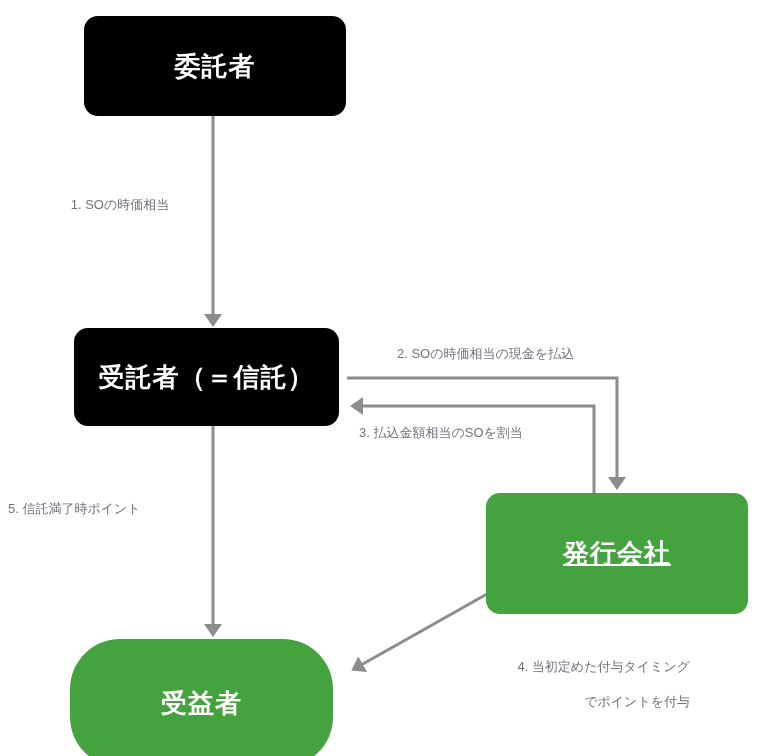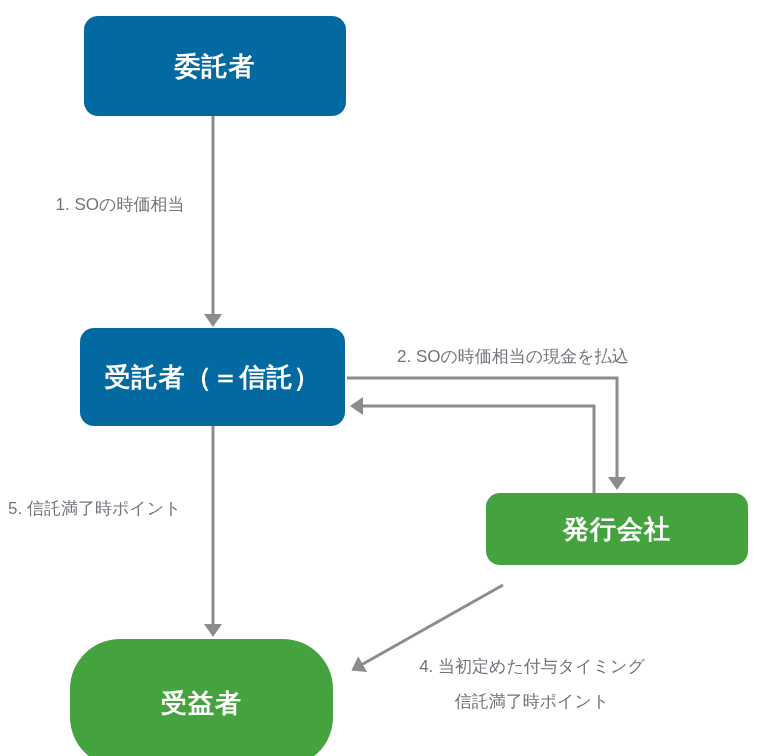--- a/index.html
+++ b/index.html
@@ -36,37 +36,37 @@
     z-index: 2;
     display: flex;
     align-items: center;
     justify-content: center;
     color: #ffffff;
     font-weight: 700;
     font-size: 26px;
     letter-spacing: 1px;
     text-align: center;
   }
-  .node-blue { background: #0369a1; }
+  .node-blue { background: #000000; }
   .node-green { background: #44A33E; }
   .node-consignor   { left: 84px;  top: 16px;  width: 262px; height: 100px; border-radius: 14px; }
-  .node-trustee     { left: 80px;  top: 328px; width: 265px; height: 98px;  border-radius: 14px; }
-  .node-issuer      { left: 486px; top: 493px; width: 262px; height: 72px;  border-radius: 14px; }
+  .node-trustee     { left: 74px;  top: 328px; width: 265px; height: 98px;  border-radius: 14px; }
+  .node-issuer      { left: 486px; top: 493px; width: 262px; height: 121px;  border-radius: 14px; text-decoration: underline; }
   .node-beneficiary { left: 70px;  top: 639px; width: 263px; height: 128px;  border-radius: 50px; }
   .edge-label {
     position: absolute;
     z-index: 2;
     color: #72737B;
-    font-size: 17px;
+    font-size: 13px;
     white-space: nowrap;
   }
   .el-1 { left: 30px;  top: 188px; width: 180px; text-align: center; line-height: 33px; }
   .el-2 { left: 357px; top: 345px; margin-left: 40px; }
   .el-3 { left: 359px; top: 424px; }
-  .el-4 { left: 404px; top: 649px; width: 256px; text-align: center; line-height: 35px; }
+  .el-4 { left: 434px; top: 649px; width: 256px; text-align: right; line-height: 35px; }
   .el-5 { left: 8px;   top: 492px; width: 200px; line-height: 34px; }
 </style>
 </head>
 <body>
 
 <div class="canvas">
 
   <svg class="connector-layer" viewBox="0 0 768 756" xmlns="http://www.w3.org/2000/svg">
     <defs>
       <marker id="ah" markerUnits="userSpaceOnUse" markerWidth="13" markerHeight="18" refX="10" refY="9" orient="auto">
@@ -97,23 +97,26 @@
   </div>
 
   <div class="edge-label el-1">
     <div>1. SOの時価相当</div>
   </div>
 
   <div class="edge-label el-2">
     <div>2. SOの時価相当の現金を払込</div>
   </div>
 
+  <div class="edge-label el-3">
+    <div>3. 払込金額相当のSOを割当</div>
+  </div>
 
   <div class="edge-label el-4">
     <div>4. 当初定めた付与タイミング</div>
-    <div>信託満了時ポイント</div>
+    <div>でポイントを付与</div>
   </div>
 
   <div class="edge-label el-5">
     <div>5. 信託満了時ポイント</div>
   </div>
 
 </div>
 
 </body></html>

